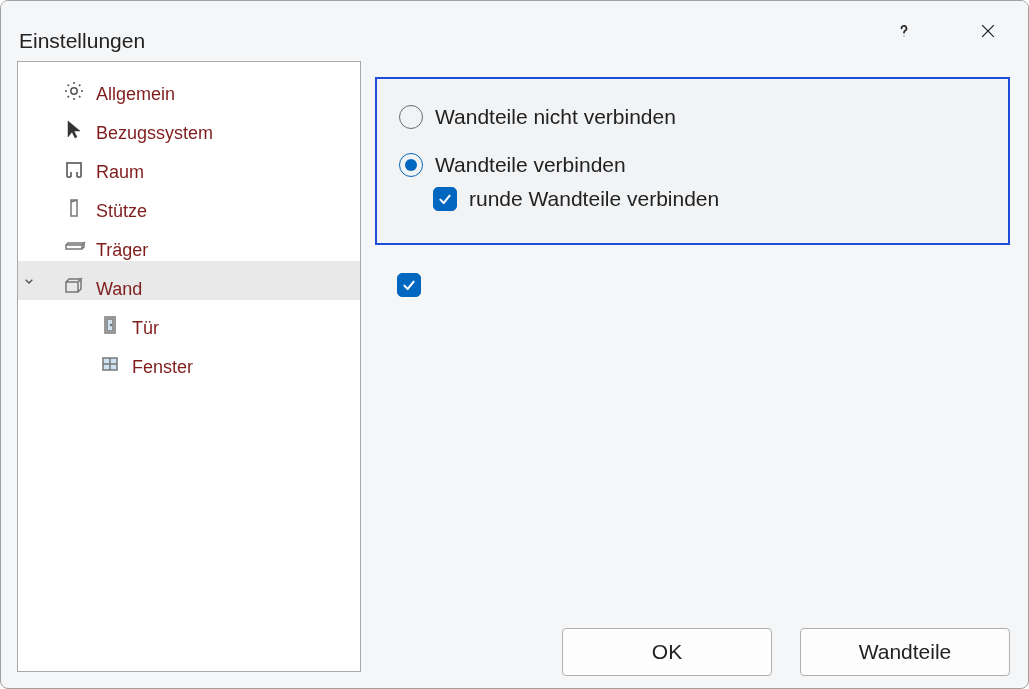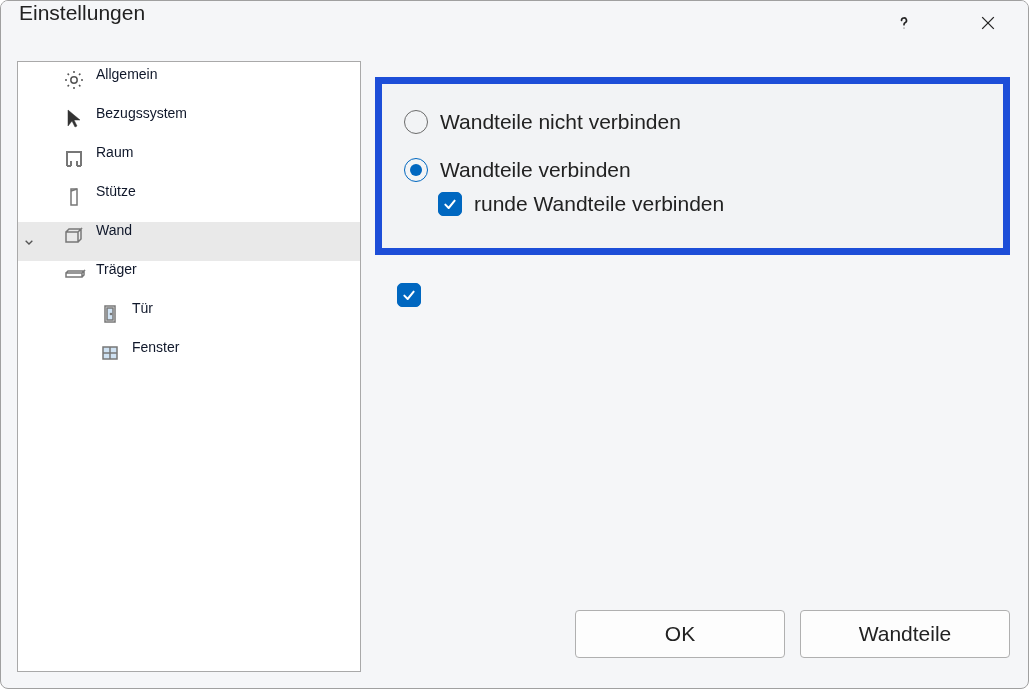--- a/index.html
+++ b/index.html
@@ -11,21 +11,21 @@
   .window {
     width: 1029px; height: 689px;
     border: 1px solid #a0a0a0;
     border-radius: 8px;
     background: #f5f6f8;
     position: relative;
     overflow: hidden;
   }
   .titlebar {
     display: flex;
-    align-items: flex-start;
+    align-items: flex-end;
     height: 52px;
     padding: 0 18px;
     background: #f5f6f8;
   }
   .titlebar-title {
     font-size: 21px;
     color: #222;
     flex: 1;
   }
   .titlebar-btn {
@@ -45,24 +45,24 @@
   .sidebar {
     width: 344px;
     margin: 8px 0 16px 16px;
     background: #fff;
     border: 1px solid #a9a9a9;
     overflow: auto;
   }
   .tree { padding: 4px 0; }
   .tree-row {
     display: flex;
-    align-items: flex-start;
+    align-items: flex-end;
     height: 39px;
-    font-size: 14px;
-    color: #0f172a;
+    font-size: 18px;
+    color: #7f1d1d;
     cursor: pointer;
     position: relative;
   }
   .tree-row.selected { background: #e9e9e9; }
   .tree-indent { display:inline-block; }
   .tree-expand {
     width: 22px; height: 39px;
     display: flex; align-items: center; justify-content: center;
     flex-shrink: 0;
   }
@@ -76,21 +76,21 @@
   .tree-label { }
 
   .content {
     flex: 1;
     position: relative;
     padding: 10px 18px 16px 14px;
     display: flex;
     flex-direction: column;
   }
   .group {
-    border: 7px solid #1d4ed8;
+    border: 2px solid #1d4ed8;
     background: #f2f3f5;
     padding: 20px 22px 22px 22px;
     margin-top: 14px;
   }
   .radio-row, .check-row {
     display: flex;
     align-items: center;
     font-size: 21px;
     color: #222;
     margin: 6px 0 10px 0;
@@ -131,23 +131,23 @@
   .check-btn.checked svg { stroke: #fff; width: 16px; height: 16px; }
   .check-btn:not(.checked) svg { display: none; }
 
   .standalone-check {
     margin: 28px 0 0 22px;
   }
 
   .button-row {
     position: absolute;
     right: 18px;
-    bottom: 30px;
-    display: flex;
-    gap: 15px;
+    bottom: 12px;
+    display: flex;
+    gap: 28px;
     padding-left: 8px;
   }
   .push-button {
     min-width: 210px;
     height: 48px;
     border: 1px solid #b0b0b0;
     background: #fdfdfd;
     font-size: 21px;
     color: #222;
     display: flex; align-items: center; justify-content: center;
@@ -218,43 +218,43 @@
             <span class="tree-expand"></span>
             <span class="tree-indent" style="width: 20px;"></span>
             <span class="tree-icon">
               <svg viewBox="0 0 24 24" fill="none" stroke="#777" stroke-width="1.5">
                 <rect x="9" y="4" width="6" height="16"></rect>
                 <line x1="9" y1="6" x2="15" y2="4"></line>
               </svg>
             </span>
             <span class="tree-label">Stütze</span>
           </div>
+          <div class="tree-row">
+            <span class="tree-expand"></span>
+            <span class="tree-indent" style="width: 20px;"></span>
+            <span class="tree-icon">
+              <svg viewBox="0 0 24 24" fill="none" stroke="#777" stroke-width="1.5">
+                <path d="M4 10l16 0 0 4-16 0z M4 10l2-2 16 0-2 2 M20 10l2-2 0 4-2 2"></path>
+              </svg>
+            </span>
+            <span class="tree-label">Träger</span>
+          </div>
           <div class="tree-row selected">
             <span class="tree-expand">
               <span style="width:16px;height:16px;display:inline-block"><svg viewBox="0 0 24 24" fill="none" stroke="#555" stroke-width="2">
                   <polyline points="7 10 12 15 17 10"></polyline>
                 </svg></span>
             </span>
             <span class="tree-indent" style="width: 20px;"></span>
             <span class="tree-icon">
               <svg viewBox="0 0 24 24" fill="none" stroke="#777" stroke-width="1.5">
                 <path d="M4 18l0-10 12 0 0 10z M4 8l3-3 12 0-3 3 M16 8l3-3 0 10-3 3"></path>
               </svg>
             </span>
             <span class="tree-label">Wand</span>
-          </div>
-          <div class="tree-row">
-            <span class="tree-expand"></span>
-            <span class="tree-indent" style="width: 20px;"></span>
-            <span class="tree-icon">
-              <svg viewBox="0 0 24 24" fill="none" stroke="#777" stroke-width="1.5">
-                <path d="M4 10l16 0 0 4-16 0z M4 10l2-2 16 0-2 2 M20 10l2-2 0 4-2 2"></path>
-              </svg>
-            </span>
-            <span class="tree-label">Träger</span>
           </div>
           <div class="tree-row">
             <span class="tree-expand"></span>
             <span class="tree-indent" style="width: 56px;"></span>
             <span class="tree-icon">
               <svg viewBox="0 0 24 24" fill="none" stroke="#777" stroke-width="1.5">
                 <rect x="7" y="4" width="10" height="16"></rect>
                 <rect x="9" y="6" width="6" height="12" fill="#cfe2f3" stroke="#777"></rect>
                 <circle cx="13" cy="12" r="0.6" fill="#555"></circle>
               </svg>

